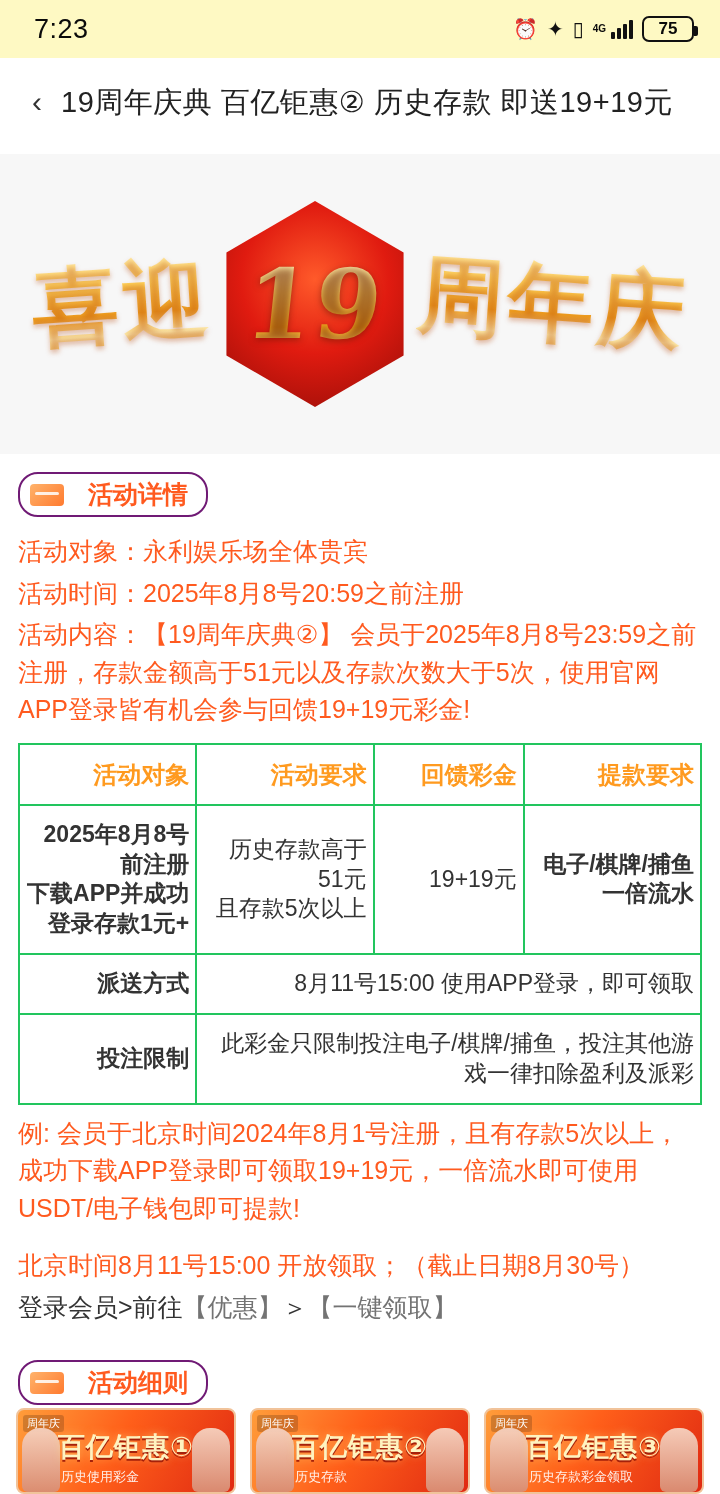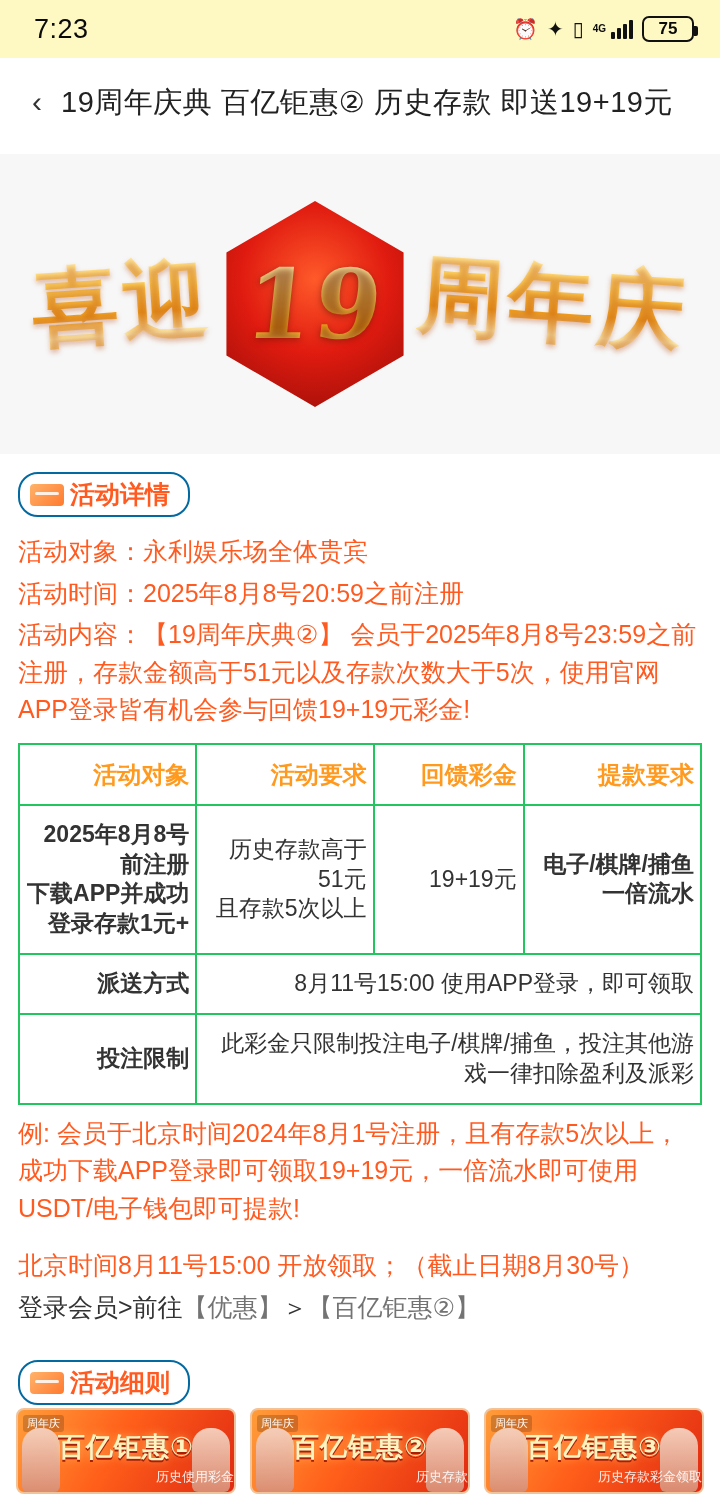--- a/index.html
+++ b/index.html
@@ -113,22 +113,22 @@
     background: linear-gradient(180deg,#fff7d0 0%,#ffd35e 40%,#f3a61c 70%,#ffe89a 100%);
     -webkit-background-clip: text; background-clip: text; color: transparent;
     text-shadow: 0 2px 6px rgba(90,20,0,.5);
     transform: skewX(-6deg);
   }
 
   
   .content { padding: 0 18px 0 18px; background: #fff; }
 
   .sec-head {
-    display: inline-flex; align-items: center; gap: 6px;
-    border: 2px solid #0369a1;
+    display: inline-flex; align-items: center; gap: 24px;
+    border: 2px solid #701a75;
     border-radius: 20px;
     padding: 4px 18px 4px 10px;
     margin: 18px 0 12px;
   }
   .sec-badge {
     width: 34px; height: 22px; border-radius: 4px;
     background: linear-gradient(135deg,#ffb36b,#ff7a2f);
     display: inline-block;
     position: relative;
   }
@@ -199,22 +199,22 @@
     align-items: center;
     justify-content: center;
   }
   .thumb .tt {
     font-size: 27px; font-weight: 700; color: #fff3c0;
     text-shadow: 0 2px 0 #a5200a, 0 0 10px rgba(255,220,120,.7);
     letter-spacing: 1px;
     transform: translateY(-4px);
   }
   .thumb .sub {
-    position: absolute; bottom: 6px; left: 0; right: 0;
-    font-size: 13px; color: #fff; opacity: .9; text-align: right;
+    position: absolute; bottom: 6px; left: 0; right: 16px;
+    font-size: 13px; color: #fff; opacity: .9; text-align: left; padding-left: 43px;
   }
   .thumb .girl {
     position: absolute; right: 4px; bottom: 0; width: 38px; height: 64px;
     background: linear-gradient(180deg,#f6d2c0,#d98e74);
     border-radius: 18px 18px 6px 6px; opacity: .95;
   }
   .thumb .girl.l { left: 4px; right: auto; }
   .thumb .tag {
     position: absolute; left: 5px; top: 5px;
     font-size: 11px; color: #fff; background: rgba(0,0,0,.18);
@@ -318,21 +318,21 @@
   </tbody>
     </table>
 
   <div class="para">例:  会员于北京时间2024年8月1号注册，且有存款5次以上，成功下载APP登录即可领取19+19元，一倍流水即可使用USDT/电子钱包即可提款!</div>
 
   <div class="spacer-md"></div>
 
   
   <div class="line">北京时间8月11号15:00 开放领取；（截止日期8月30号）</div>
   <div class="sub-note">
-    <span>登录会员&gt;前往</span><span class="blue">【优惠】</span><span>＞</span><span class="blue">【百亿钜惠②】</span>
+    <span>登录会员&gt;前往</span><span class="blue">【优惠】</span><span>＞</span><span class="blue">【一键领取】</span>
   </div>
 
   <div class="spacer-md"></div>
 
   
   <div class="sec-head">
     <span class="sec-badge"></span>
     <span class="sec-title">活动细则</span>
   </div>
   <div class="rules">

